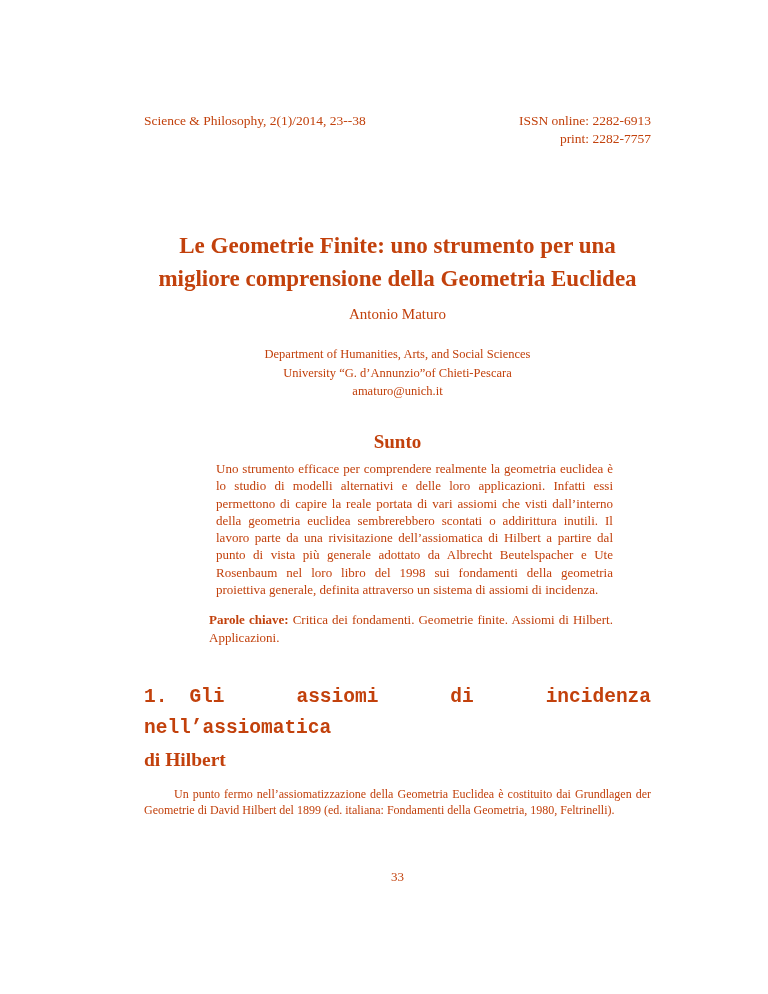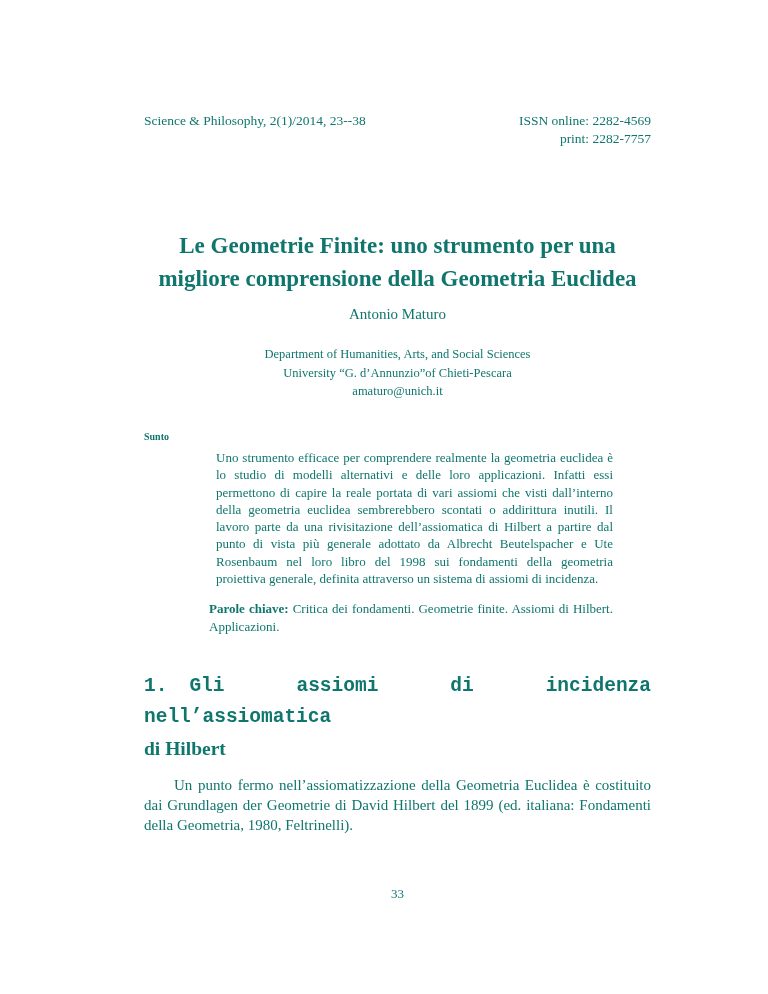--- a/index.html
+++ b/index.html
@@ -1,21 +1,21 @@
 <!DOCTYPE html>
 <html><head>
 <meta charset="utf-8">
 <style>
   html, body { margin: 0; padding: 0; background: #ffffff; }
   .page {
     position: relative;
     width: 768px;
     height: 994px;
     background: #ffffff;
-    color: #0f766e;
+    color: #c2410c;
     font-family: "Liberation Serif", serif;
     box-sizing: border-box;
     padding: 112px 117px 0 144px;
     overflow: hidden;
   }
   .header-row {
     display: flex;
     justify-content: space-between;
     align-items: flex-start;
     font-size: 13.5px;
@@ -35,22 +35,23 @@
     text-align: center;
   }
   .affiliation {
     margin-top: 22px;
     font-size: 12.5px;
     text-align: center;
     line-height: 1.5;
   }
   .abstract-heading {
     margin-top: 30px;
-    font-size: 10px;
+    font-size: 19px;
     font-weight: bold;
+    text-align: center;
   }
   .abstract-body {
     margin: 7px 38px 0 72px;
     font-size: 13px;
     line-height: 1.33;
     text-align: justify;
   }
   .keywords {
     margin: 13px 38px 0 65px;
     font-size: 13px;
@@ -68,40 +69,40 @@
     text-align: justify;
     text-align-last: justify;
     font-family: Liberation Mono, monospace;
   }
   .section-heading .htab {
     display: inline-block;
     width: 22px;
   }
   .body-paragraph {
     margin-top: 12px;
-    font-size: 15px;
+    font-size: 12px;
     line-height: 1.33;
     text-align: justify;
     text-indent: 30px;
   }
   .page-number {
     margin-top: 50px;
     text-align: center;
     font-size: 13px;
   }
 </style>
 </head>
 <body>
 
 <div class="page">
 
   <div class="header-row">
     <div class="header-left">Science &amp; Philosophy, 2(1)/2014, 23--38</div>
     <div class="header-right">
-      <div>ISSN online: 2282-4569</div>
+      <div>ISSN online: 2282-6913</div>
       <div>print: 2282-7757</div>
     </div>
   </div>
 
   <div class="paper-title">Le Geometrie Finite: uno strumento per una migliore comprensione della Geometria Euclidea</div>
 
   <div class="author-name">Antonio Maturo</div>
 
   <div class="affiliation">
     <div>Department of Humanities, Arts, and Social Sciences</div>

